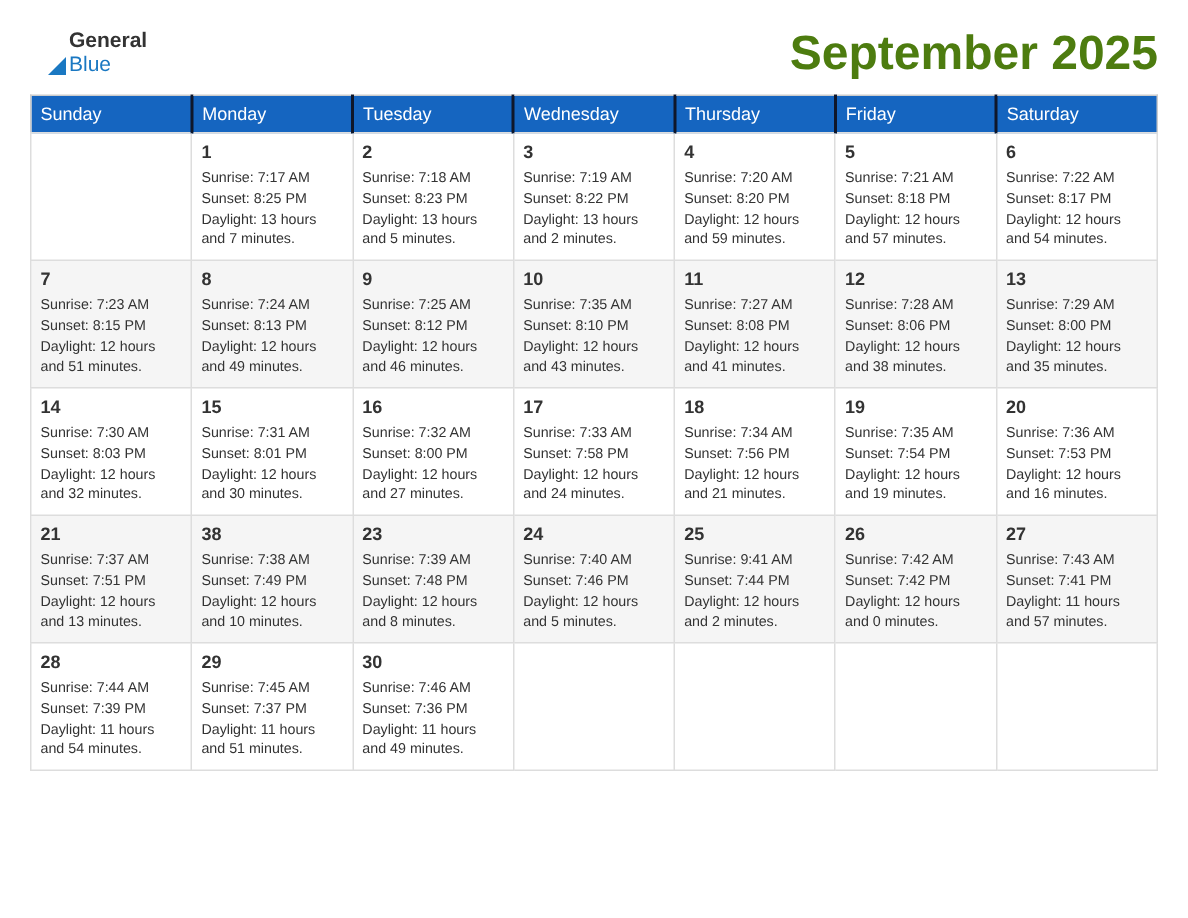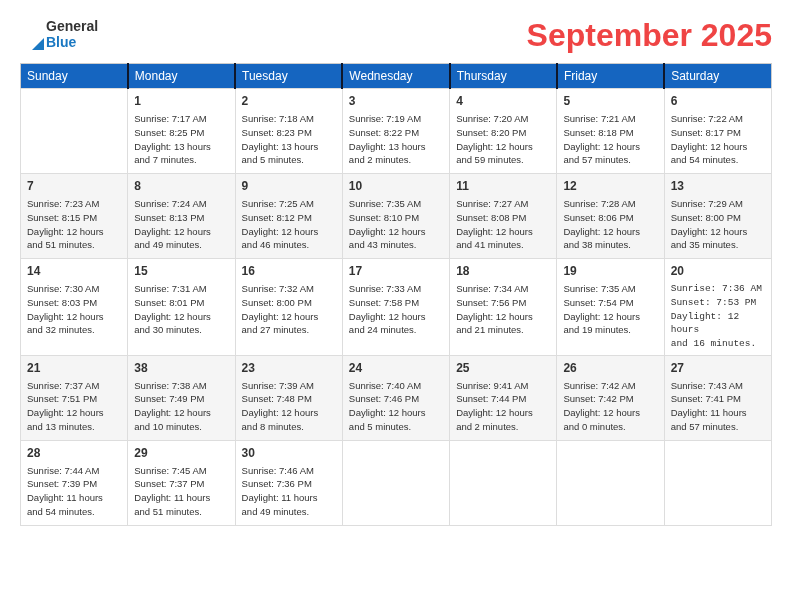--- a/index.html
+++ b/index.html
@@ -26,21 +26,21 @@
       display: flex;
       align-items: center;
       gap: 4px;
     }
     .title-block {
       text-align: right;
     }
     .month-title {
       font-size: 32px;
       font-weight: bold;
-      color: #ef4444;
+      color: #4d7c0f;
       line-height: 1.1;
       text-align: right;
     }
     .location {
       font-size: 14px;
       color: #555;
       margin-top: 2px;
     }
     .calendar {
       width: 100%;
@@ -88,21 +88,21 @@
 
 <div class="page">
   <div class="header">
     <div class="logo">
   <div style="display:flex;align-items:center;gap:0;">
     <div style="width:24px;height:32px;position:relative;margin-right:2px;">
       <div style="position:absolute;bottom:0;right:0;width:0;height:0;border-left:12px solid transparent;border-bottom:12px solid #1a78c2;"></div>
     </div>
     <div style="line-height:1.15;">
       <div style="font-size:14px;font-weight:bold;color:#333;">General</div>
-      <div style="font-size:14px;font-weight:bold;color:#1a78c2;">Blue</div>
+      <div style="font-size:14px;font-weight:normal;color:#1a78c2;">Blue</div>
     </div>
   </div>
 </div>
     <div class="title-block">
       <div class="month-title">September 2025</div>
     </div>
   </div>
 
   <table class="calendar">
     <thead>
@@ -252,21 +252,21 @@
           </td>
           <td>
             <span class="cell-date">19</span>
             <div class="cell-info" style="white-space: pre-line;">Sunrise: 7:35 AM
 Sunset: 7:54 PM
 Daylight: 12 hours
 and 19 minutes.</div>
           </td>
           <td>
             <span class="cell-date">20</span>
-            <div class="cell-info" style="white-space: pre-line; font-family: Liberation Mono, monospace;">Sunrise: 7:36 AM
+            <div class="cell-info" style="white-space: pre-line;">Sunrise: 7:36 AM
 Sunset: 7:53 PM
 Daylight: 12 hours
 and 16 minutes.</div>
           </td>
         </tr>
         <tr>
           <td>
             <span class="cell-date">21</span>
             <div class="cell-info" style="white-space: pre-line;">Sunrise: 7:37 AM
 Sunset: 7:51 PM

